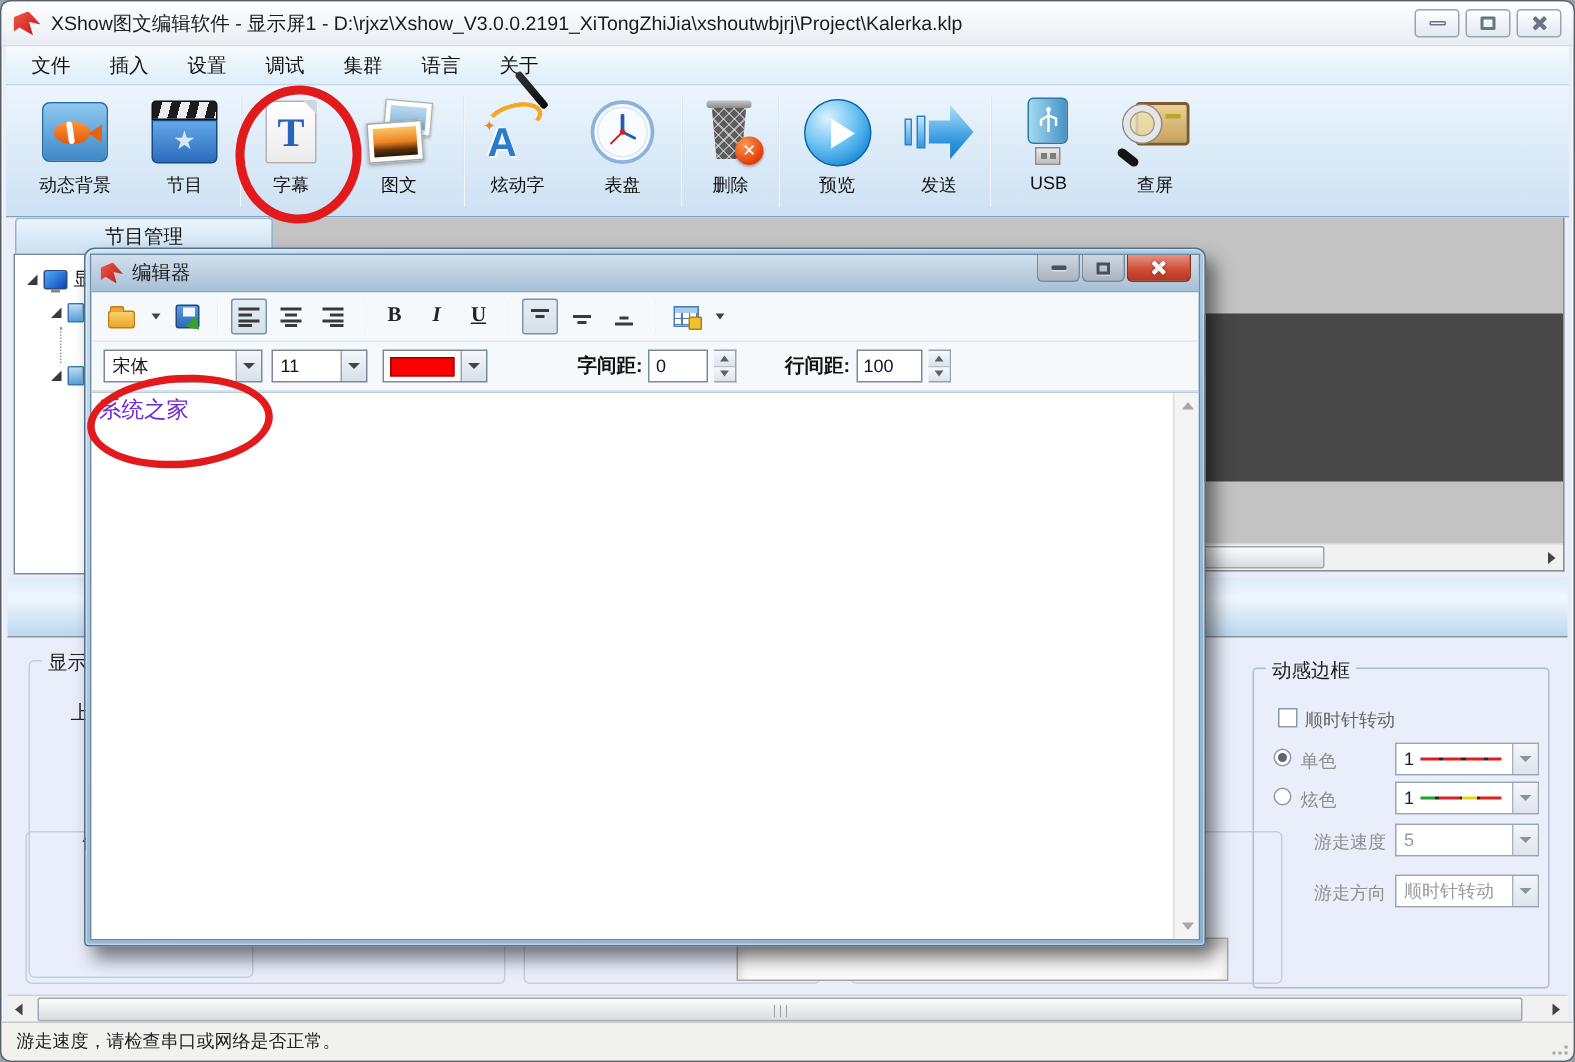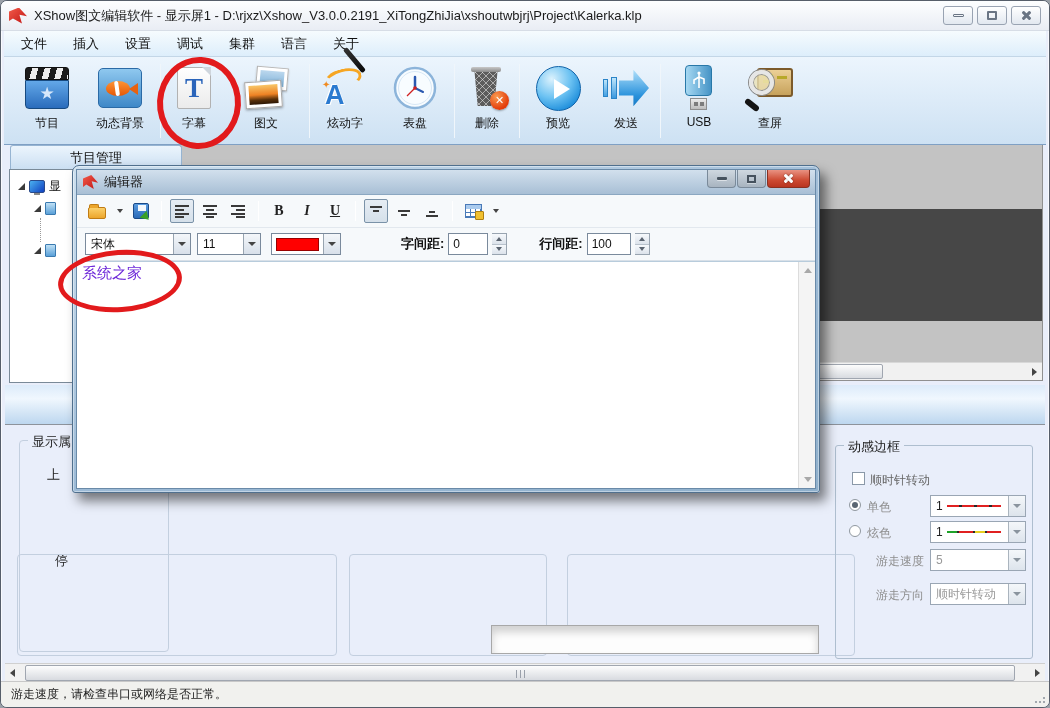--- a/index.html
+++ b/index.html
@@ -159,21 +159,21 @@
   .grip3{position:absolute;left:50%;top:4px;width:9px;height:8px;margin-left:-4px;
     background:repeating-linear-gradient(90deg,#9aa0aa 0 1px,transparent 1px 4px);}
   .statusbar{position:absolute;left:0;bottom:0;width:100%;height:26px;background:#f1f1ee;border-top:1px solid #c8c8c8;
     display:flex;align-items:center;padding:0 10px;}
   .status-text{font-size:12px;color:#222;}
   .sgrip{position:absolute;right:4px;bottom:4px;width:10px;height:10px;}
   .sgrip i{position:absolute;width:2px;height:2px;background:#a2a8ae;}
   .sgrip i:nth-child(1){right:0;bottom:0;} .sgrip i:nth-child(2){right:4px;bottom:0;}
   .sgrip i:nth-child(3){right:0;bottom:4px;} .sgrip i:nth-child(4){right:8px;bottom:0;}
   
-  .dialog{position:absolute;left:71px;top:164px;width:748px;height:328px;z-index:50;
+  .dialog{position:absolute;left:55px;top:164px;width:748px;height:466px;z-index:50;
     border:1px solid #50708e;border-radius:7px 7px 3px 3px;padding:3px;
     background:linear-gradient(160deg,#cde0ef,#9cbad6 55%,#8fb0cc);
     box-shadow:6px 8px 12px rgba(0,0,0,.5),inset 0 0 0 1px rgba(255,255,255,.4);}
   .dlg-inner{position:relative;height:100%;background:#f6f9fb;border:1px solid #6a8aa8;display:flex;flex-direction:column;overflow:hidden;}
   .dlg-titlebar{height:25px;background:linear-gradient(#d2e0ed,#a8bfd5);border-bottom:1px solid #8ba7c1;
     display:flex;align-items:center;gap:6px;padding:0 6px;flex:0 0 auto;}
   .dlg-title{font-size:13px;color:#1a1a1a;}
   .dlg-btns{position:absolute;top:0;right:5px;display:flex;gap:1px;z-index:5;}
   .dbtn{width:29px;height:18px;border:1px solid #7a8a9a;border-top:none;border-radius:0 0 4px 4px;
     background:linear-gradient(#cfd8e0,#a8b4c0);display:flex;align-items:center;justify-content:center;position:relative;}
@@ -254,36 +254,36 @@
     <span class="menu-item">文件</span>
     <span class="menu-item">插入</span>
     <span class="menu-item">设置</span>
     <span class="menu-item">调试</span>
     <span class="menu-item">集群</span>
     <span class="menu-item">语言</span>
     <span class="menu-item">关于</span>
   </div>
 
   <div class="toolbar">
+    <div class="tbtn" style="width:76px">
+      <div class="ticon">
+          <div class="ic-fish">
+            <i></i>
+          </div>
+        </div>
+      <div class="tlabel">动态背景</div>
+    </div>
     <div class="tbtn" style="width:70px">
       <div class="ticon">
           <div class="ic-clap">
             <div class="ctop"></div>
             <div class="cbody"></div>
           </div>
         </div>
       <div class="tlabel">节目</div>
-    </div>
-    <div class="tbtn" style="width:76px">
-      <div class="ticon">
-          <div class="ic-fish">
-            <i></i>
-          </div>
-        </div>
-      <div class="tlabel">动态背景</div>
     </div>
     <div class="tsep"></div>
     <div class="tbtn" style="width:62px">
       <div class="ticon">
           <div class="ic-page">
             <i></i>
           </div>
         </div>
       <div class="tlabel">字幕</div>
     </div>

